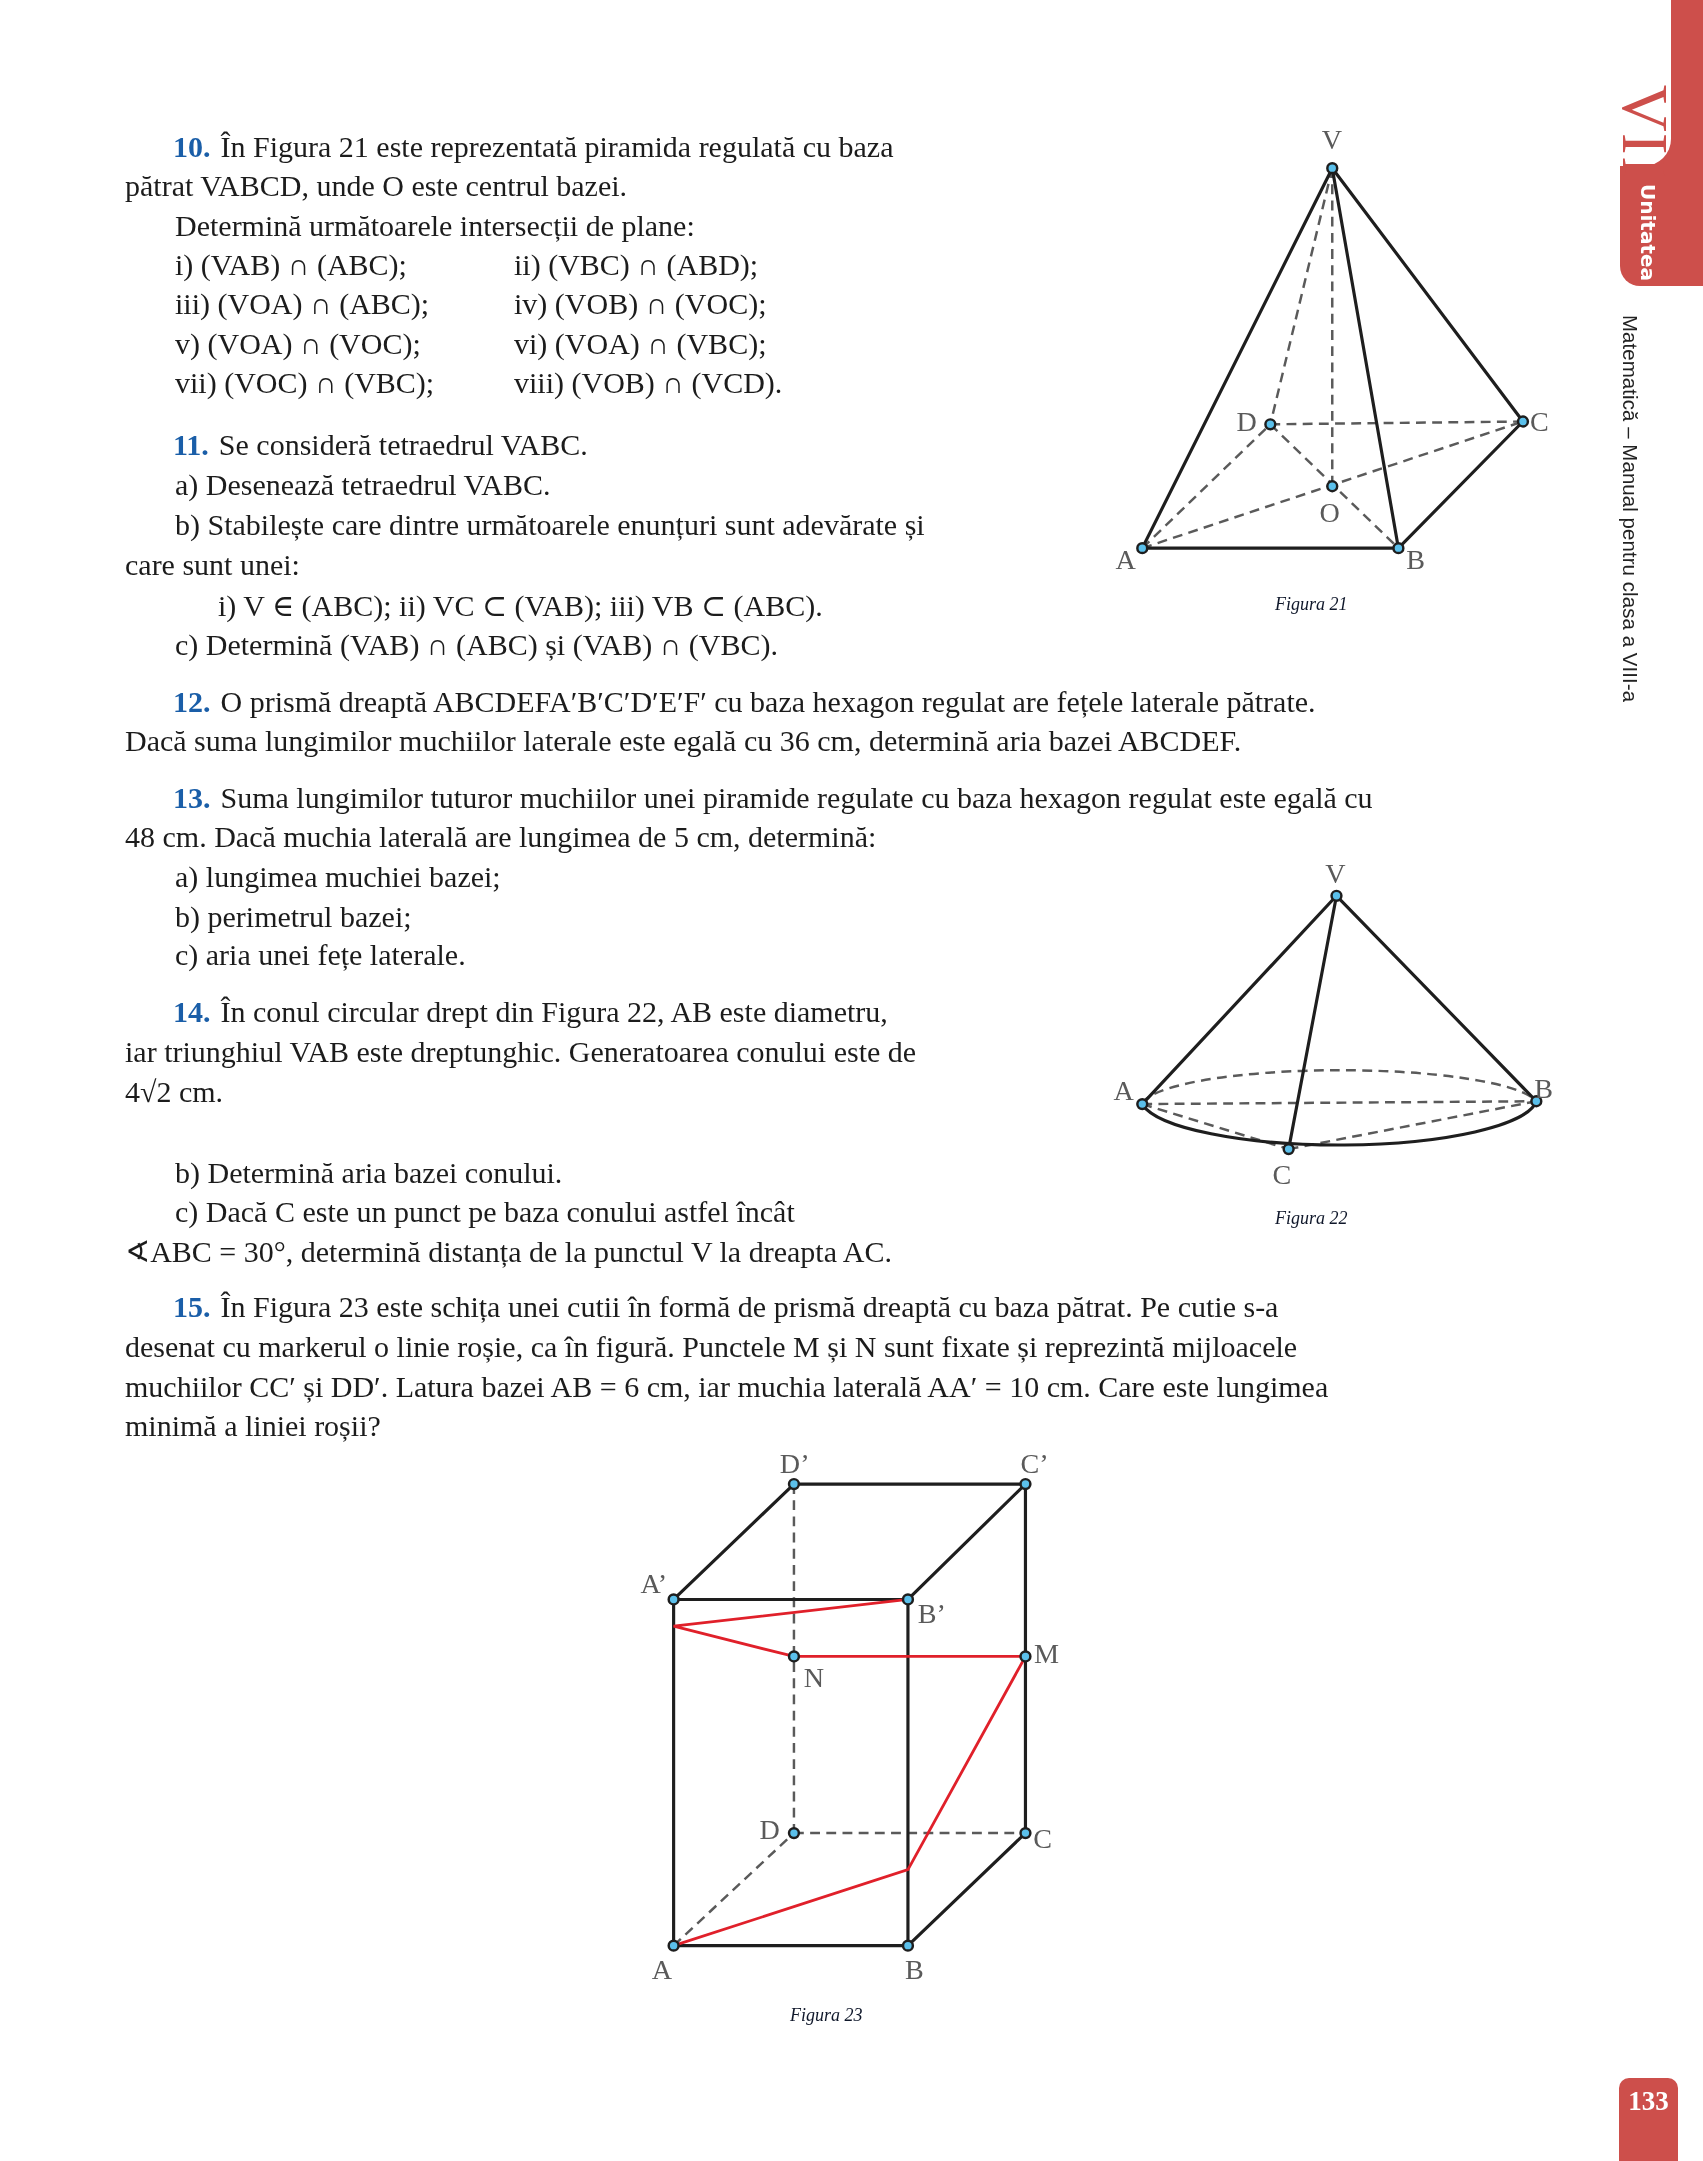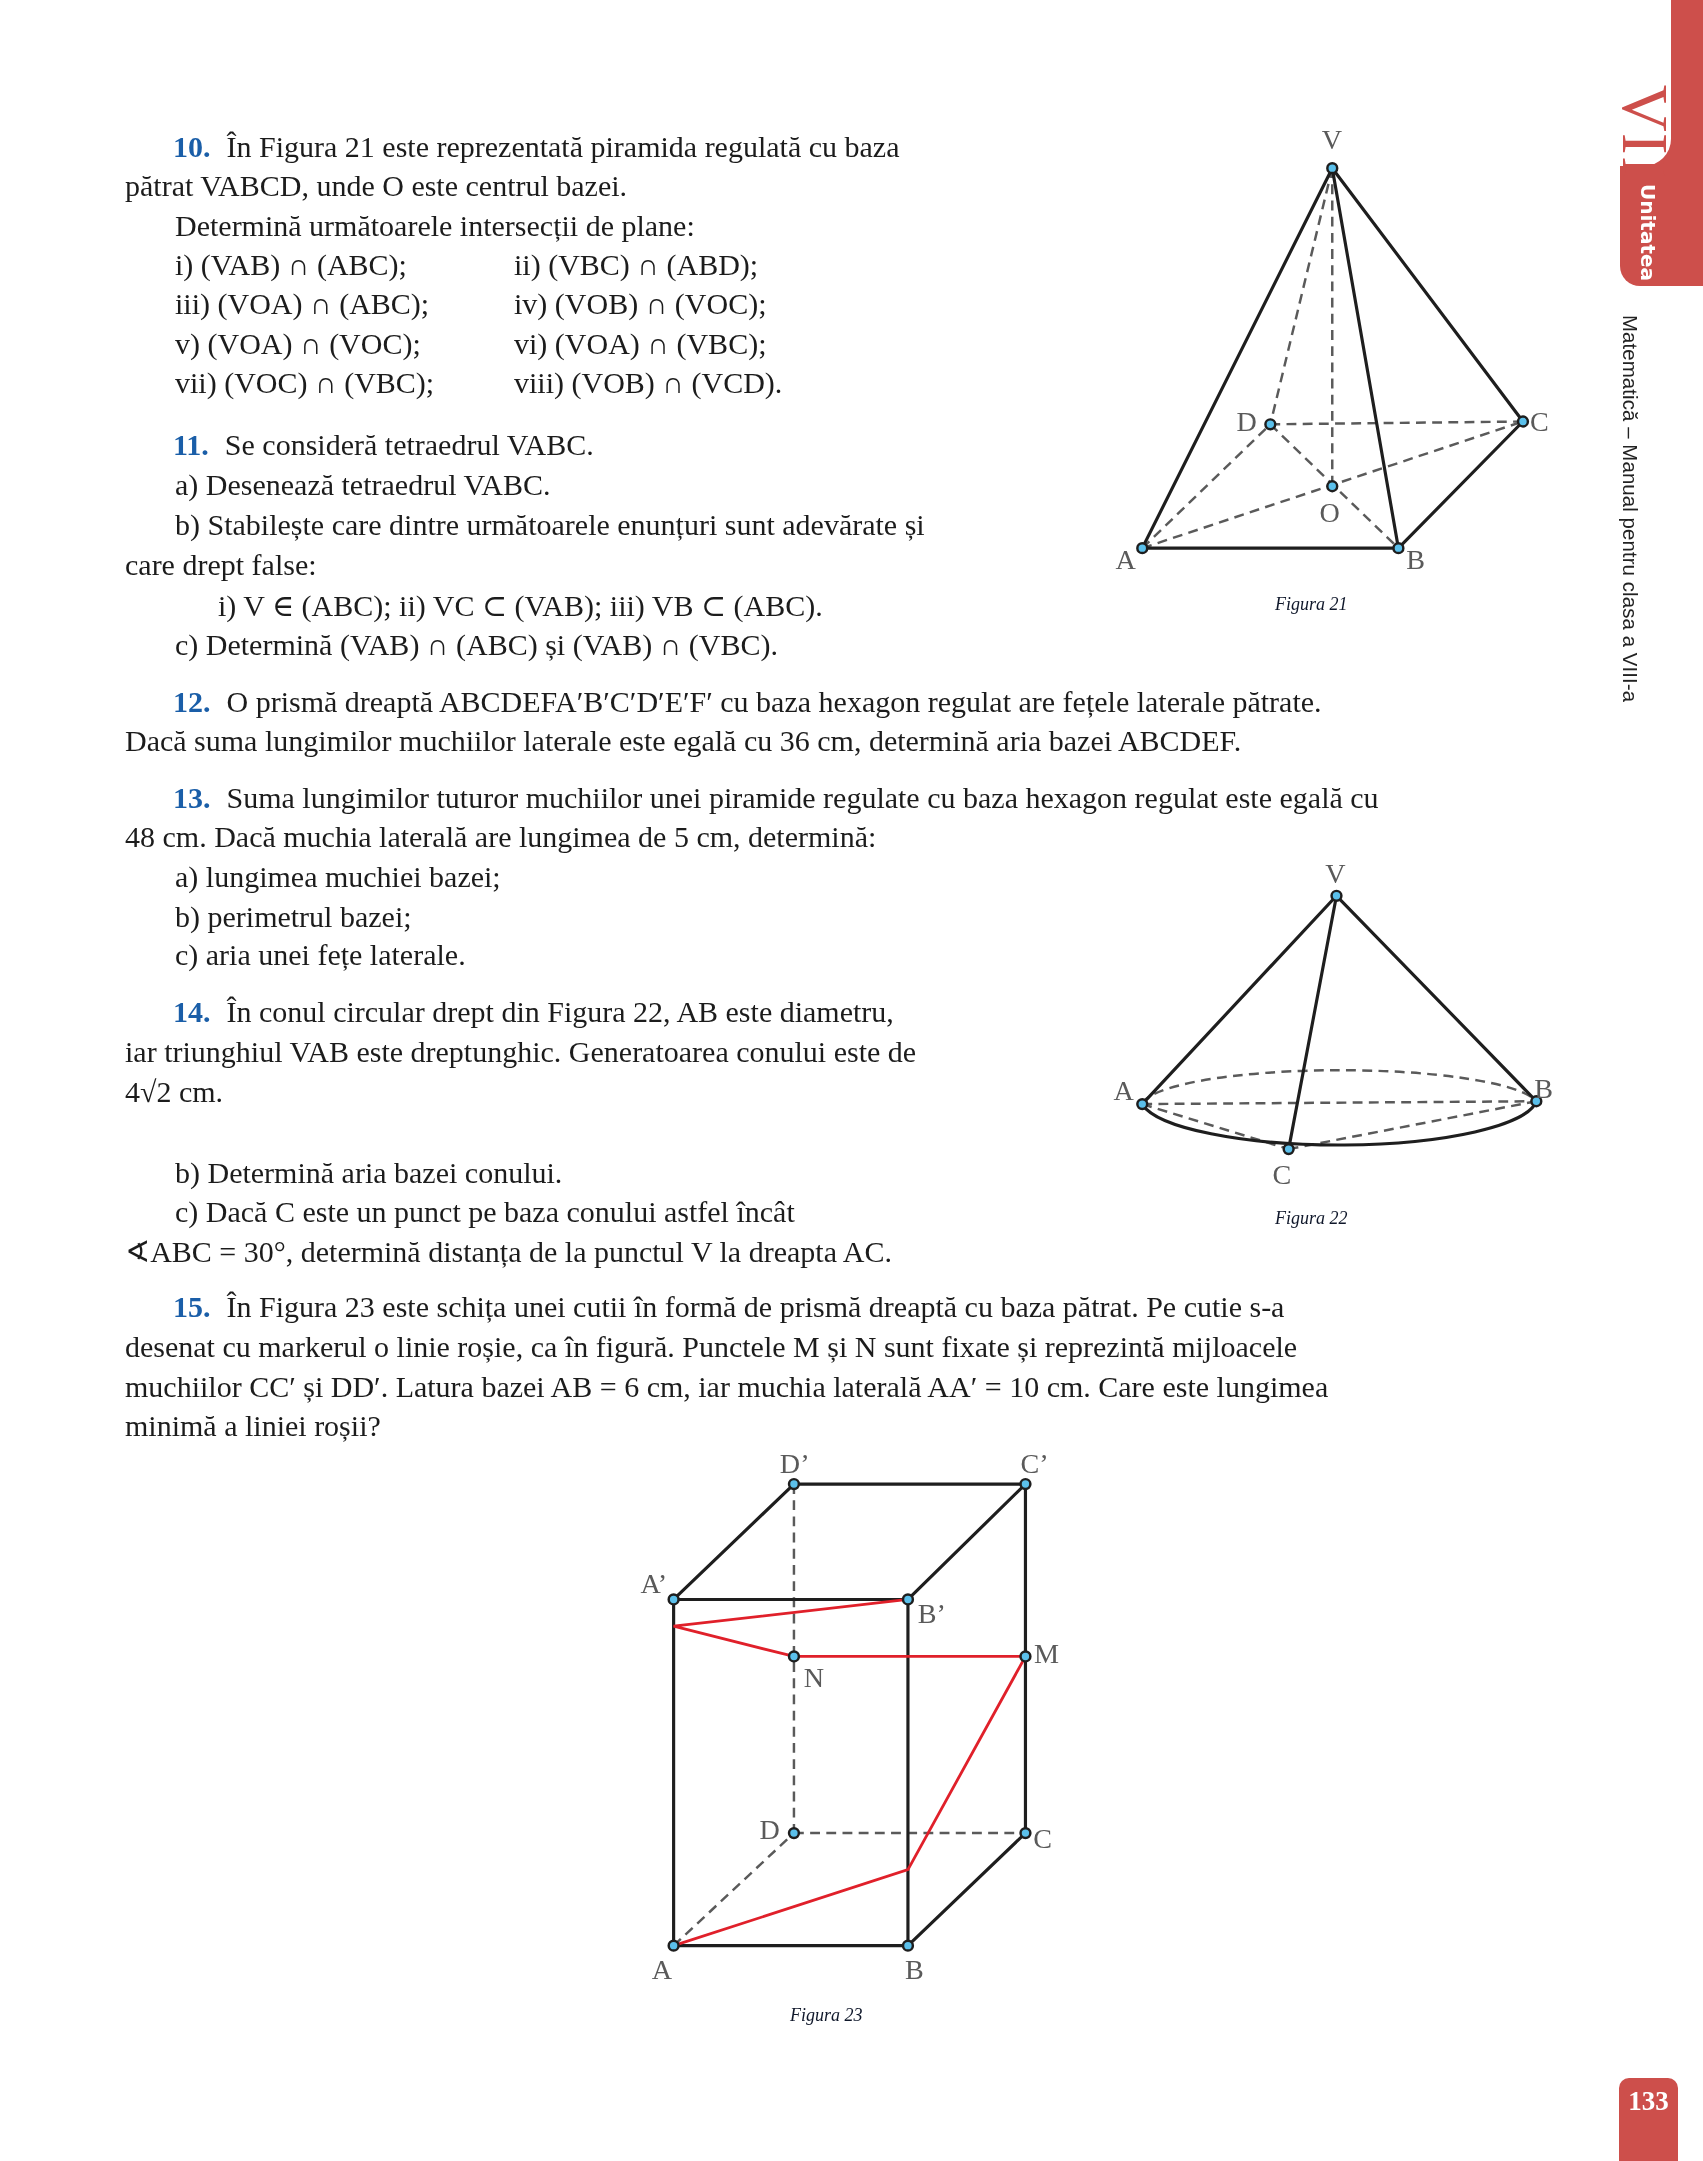--- a/index.html
+++ b/index.html
@@ -1,19 +1,19 @@
 <!DOCTYPE html>
 <html style="font-size:11.3px"><head>
 <meta charset="utf-8">
 <style>
   html, body { margin:0; padding:0; background:#ffffff; }
   #page { position:relative; width:1704px; height:2161px; background:#ffffff; overflow:hidden;
           font-family:"DejaVu Serif","Liberation Serif",serif; color:#1a1a1a; }
   .ln { position:absolute; font-size:30px; line-height:39px; white-space:nowrap; font-family:"Liberation Serif","DejaVu Serif",serif; color:#1c1c1c; }
-  .num { color:#1a5ea8; font-weight:bold; margin-right:16px; }
+  .num { color:#1a5ea8; font-weight:bold; margin-right:10px; }
   .side-tab { position:absolute; left:1620px; top:0; width:84px; height:286px; background:#cd4f4b; border-bottom-left-radius:20px; }
   .roman-box { position:absolute; left:1620px; top:0; width:51px; height:166px; background:#ffffff; border-bottom-right-radius:27px; }
   .roman { position:absolute; left:1619px; top:49px; width:166px; height:51px; transform-origin:0 0;
            transform: translate(0px, 115px) rotate(90deg) translate(-115px,-51px);
            font-family:"Liberation Serif",serif; font-size:65px; line-height:51px; color:#cd4f4b; letter-spacing:1.4px; text-align:center; }
   .unit-label { position:absolute; left:1634px; top:184px; width:91px; height:28px; transform-origin:0 0; transform:rotate(90deg) translate(0,-28px);
            font-family:"DejaVu Sans",sans-serif; font-weight:bold; font-size:20px; color:#ffffff; line-height:28px; }
   .book-title { position:absolute; left:1641px; top:315px; transform-origin:0 0; transform:rotate(90deg); white-space:nowrap;
            font-family:"Liberation Sans","DejaVu Sans",sans-serif; font-size:20.4px; color:#222; letter-spacing:0.1px; }
   .page-tab { position:absolute; left:1619px; top:2078px; width:59px; height:84px; background:#cd4f4b; border-top-left-radius:10px; border-top-right-radius:10px; }
@@ -48,21 +48,21 @@
   <div class="ln" style="left:175px; top:324px;"><span>v) (VOA) ∩ (VOC);</span></div>
   <div class="ln" style="left:514px; top:324px;"><span>vi) (VOA) ∩ (VBC);</span></div>
   <div class="ln" style="left:175px; top:363px;"><span>vii) (VOC) ∩ (VBC);</span></div>
   <div class="ln" style="left:514px; top:363px;"><span>viii) (VOB) ∩ (VCD).</span></div>
 
   <div class="ln" style="left:173px; top:425px;">
     <span class="num">11.</span><span>Se consideră tetraedrul VABC.</span>
   </div>
   <div class="ln" style="left:175px; top:465px;">a) Desenează tetraedrul VABC.</div>
   <div class="ln" style="left:175px; top:505px;">b) Stabilește care dintre următoarele enunțuri sunt adevărate și</div>
-  <div class="ln" style="left:125px; top:545px;">care drept false:</div>
+  <div class="ln" style="left:125px; top:545px;">care sunt unei:</div>
   <div class="ln" style="left:218px; top:586px;">i) V ∈ (ABC); ii) VC ⊂ (VAB); iii) VB ⊂ (ABC).</div>
   <div class="ln" style="left:175px; top:625px;">c) Determină (VAB) ∩ (ABC) și (VAB) ∩ (VBC).</div>
 
   <div class="ln" style="left:173px; top:682px;">
     <span class="num">12.</span><span>O prismă dreaptă ABCDEFA′B′C′D′E′F′ cu baza hexagon regulat are fețele laterale pătrate.</span>
   </div>
   <div class="ln" style="left:125px; top:721px;">Dacă suma lungimilor muchiilor laterale este egală cu 36 cm, determină aria bazei ABCDEF.</div>
 
   <div class="ln" style="left:173px; top:778px;">
     <span class="num">13.</span><span>Suma lungimilor tuturor muchiilor unei piramide regulate cu baza hexagon regulat este egală cu</span>

